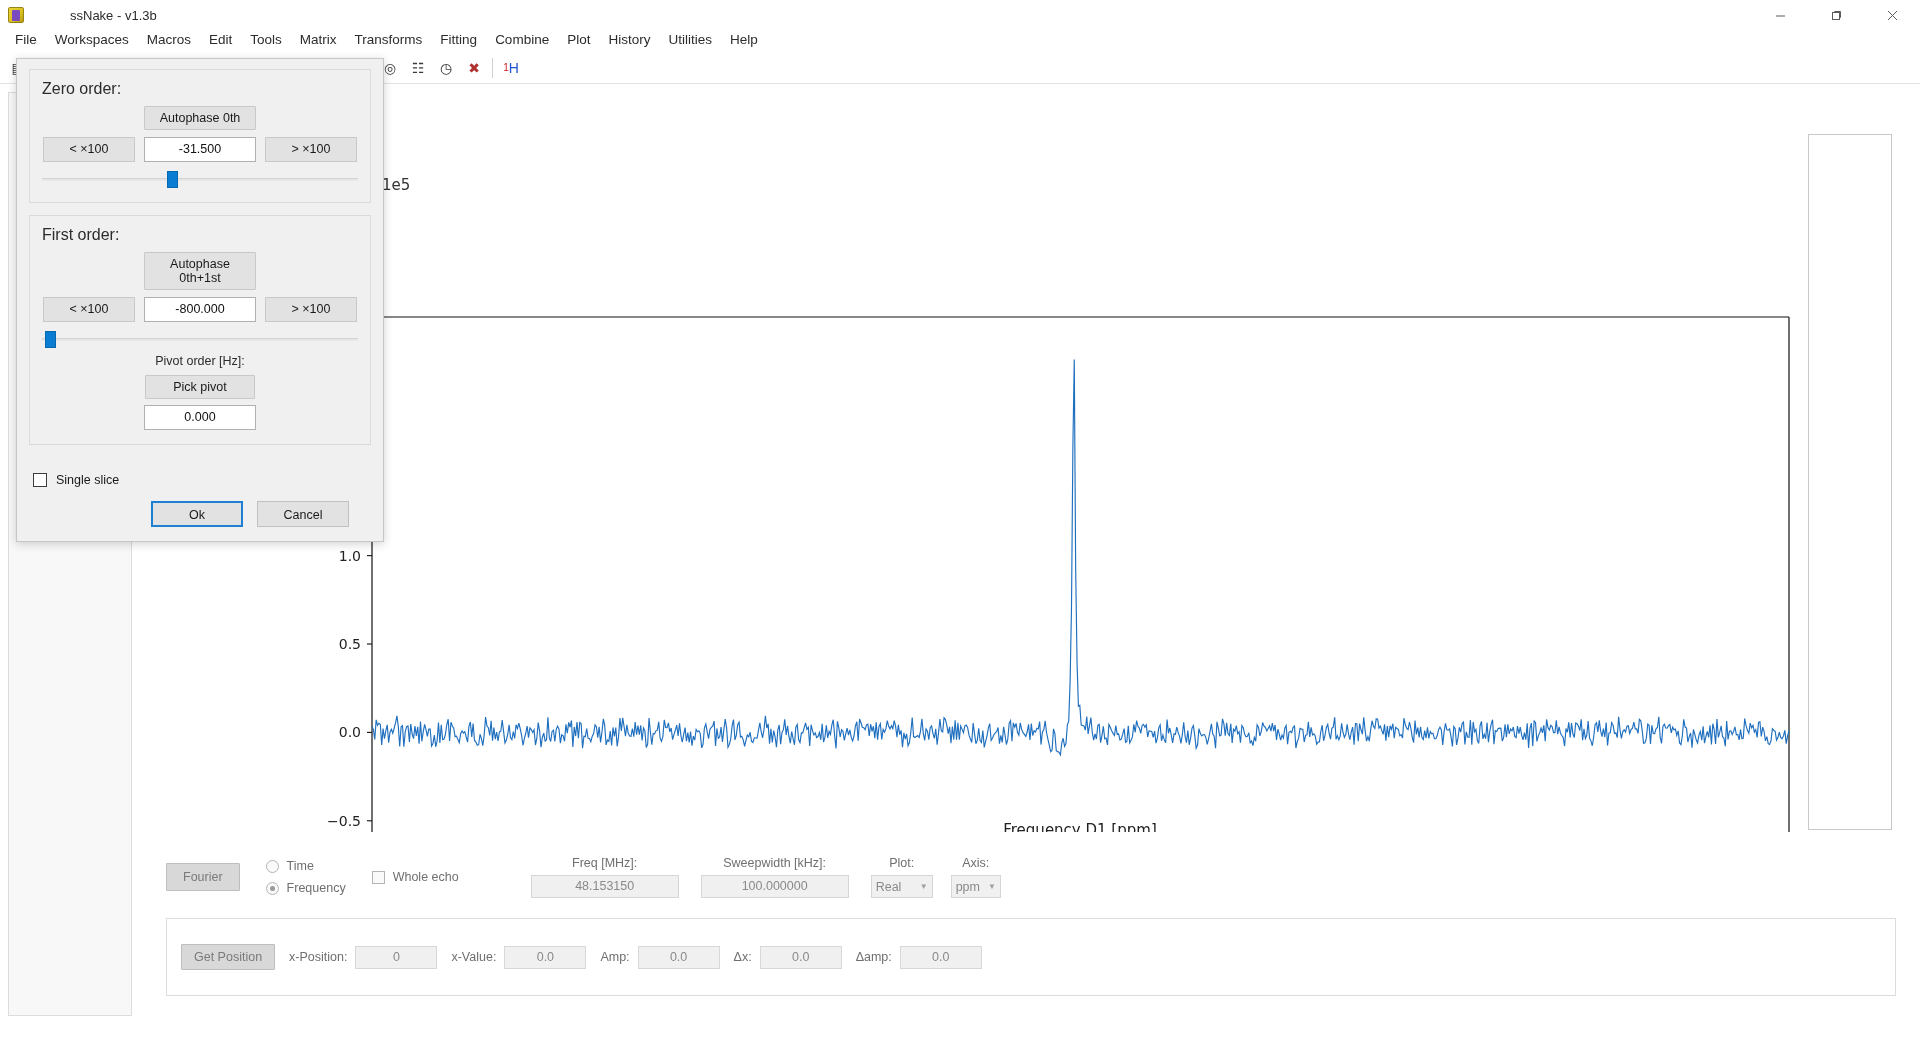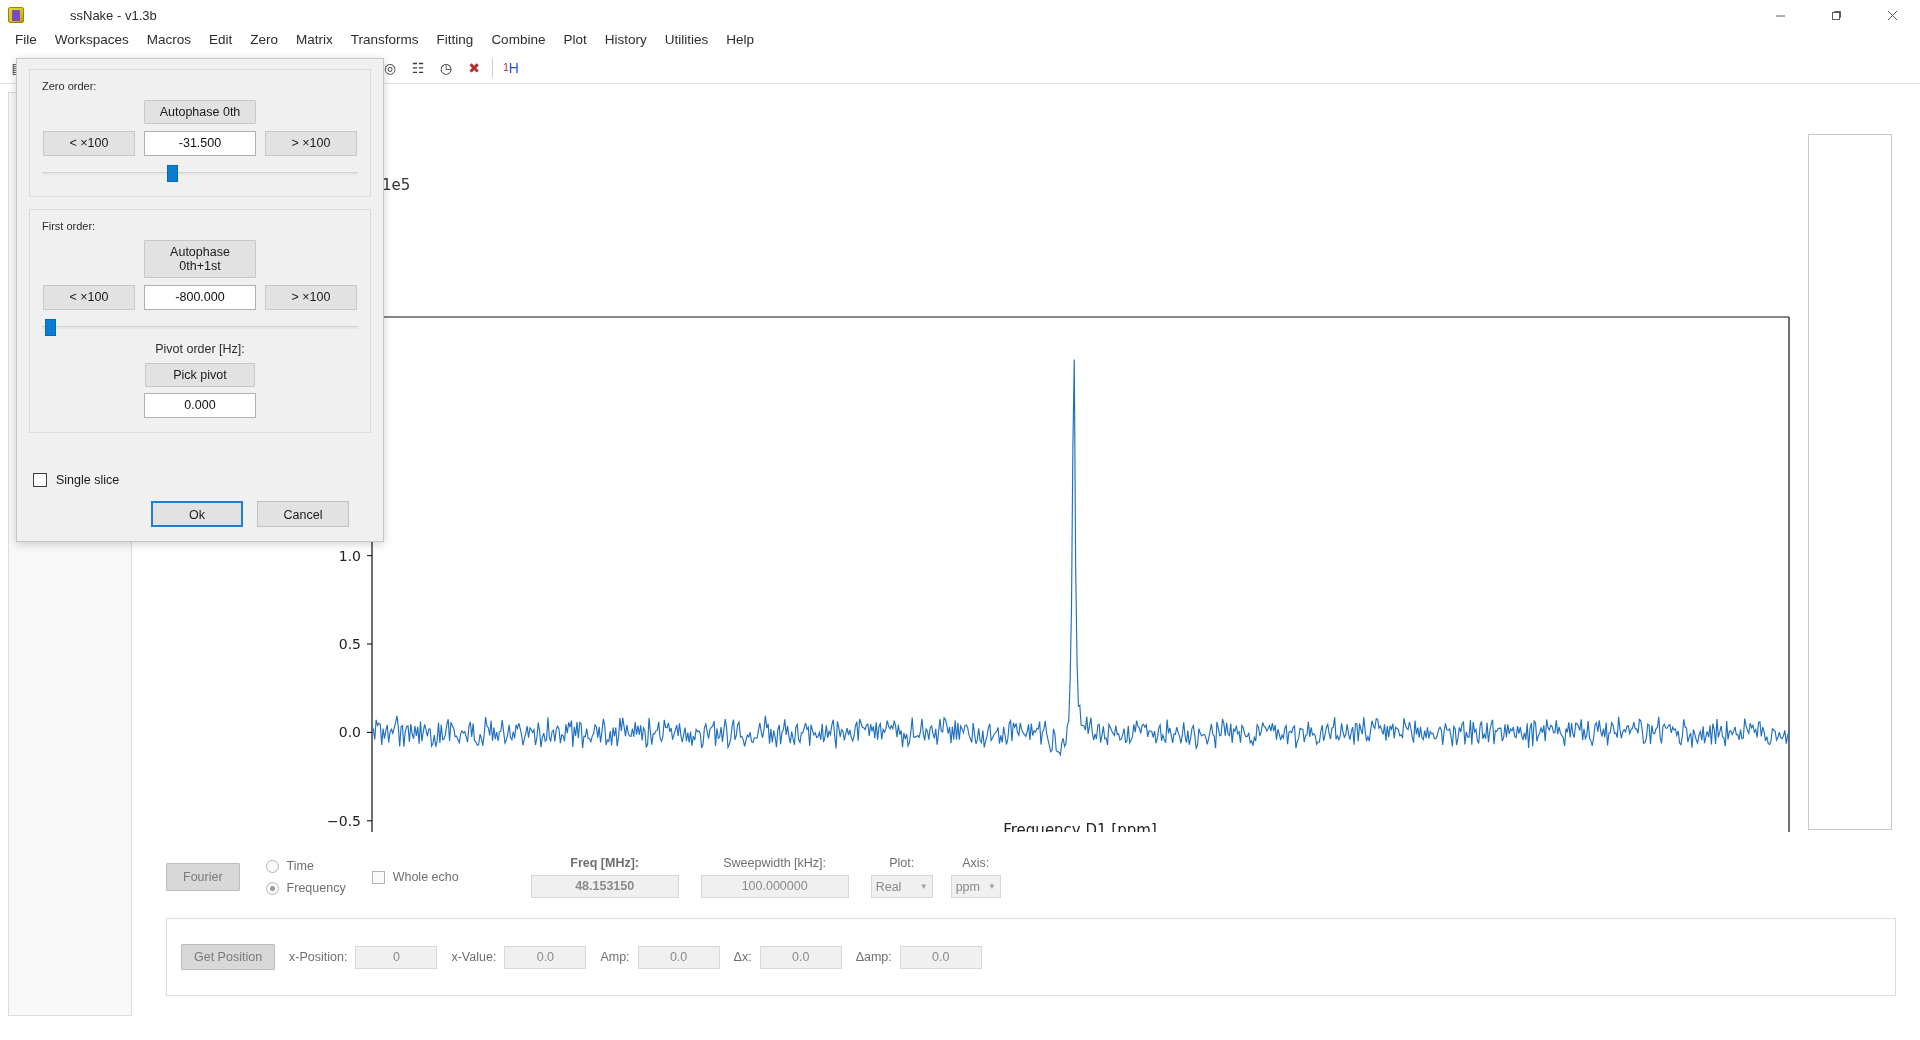--- a/index.html
+++ b/index.html
@@ -157,21 +157,21 @@
   #dlg-close {
     margin-left: auto; width: 26px; height: 22px; margin-right: 8px;
     background: #d94f4f; color: #fff; display: flex; align-items: center; justify-content: center;
     font-size: 13px; border-radius: 2px;
   }
   .dlg-body { padding: 10px 12px 0 12px; }
   .groupbox {
     border: 1px solid #dadada; background: #f0f0f0;
     padding: 10px 12px 14px 12px; margin-bottom: 12px; position: relative;
   }
-  .group-label { font-size: 11px; color: #2c2c2c; margin-bottom: 8px; }
+  .group-label { font-size: 16px; color: #2c2c2c; margin-bottom: 8px; }
   .center-row { display: flex; justify-content: center; }
   .dlg-btn {
     background: #e2e2e2; border: 1px solid #c8c8c8; color: #1a1a1a;
     font-size: 12.5px; padding: 4px 10px; border-radius: 1px; min-width: 60px;
     text-align: center;
   }
   .step-row { display: flex; align-items: center; justify-content: center; gap: 9px; margin-top: 7px; }
   .step-btn {
     background: #e2e2e2; border: 1px solid #c8c8c8; color: #1a1a1a;
     font-size: 12.5px; width: 92px; height: 25px; line-height: 23px; text-align: center;
@@ -235,21 +235,21 @@
         </svg>
     </div>
   </div>
 </div>
 
 <div id="menubar">
   <div class="menu-item">File</div>
   <div class="menu-item">Workspaces</div>
   <div class="menu-item">Macros</div>
   <div class="menu-item">Edit</div>
-  <div class="menu-item">Zero</div>
+  <div class="menu-item">Tools</div>
   <div class="menu-item">Matrix</div>
   <div class="menu-item">Transforms</div>
   <div class="menu-item">Fitting</div>
   <div class="menu-item">Combine</div>
   <div class="menu-item">Plot</div>
   <div class="menu-item">History</div>
   <div class="menu-item">Utilities</div>
   <div class="menu-item">Help</div>
 </div>
 
@@ -378,21 +378,21 @@
       <span class="radio on"></span>
       <span>Frequency</span>
     </label>
   </div>
 
   <label class="radio-line" style="margin-left:26px;">
     <span class="chk"></span>
     <span>Whole echo</span>
   </label>
 
-  <div class="field-group" style="margin-left:72px;font-weight:bold;">
+  <div class="field-group" style="margin-left:72px;">
     <span class="field-lbl">Freq [MHz]:</span>
     <span class="field-box" style="width:148px">48.153150</span>
   </div>
 
   <div class="field-group" style="margin-left:22px;">
     <span class="field-lbl">Sweepwidth [kHz]:</span>
     <span class="field-box" style="width:148px">100.000000</span>
   </div>
 
   <div class="field-group" style="margin-left:22px;">

